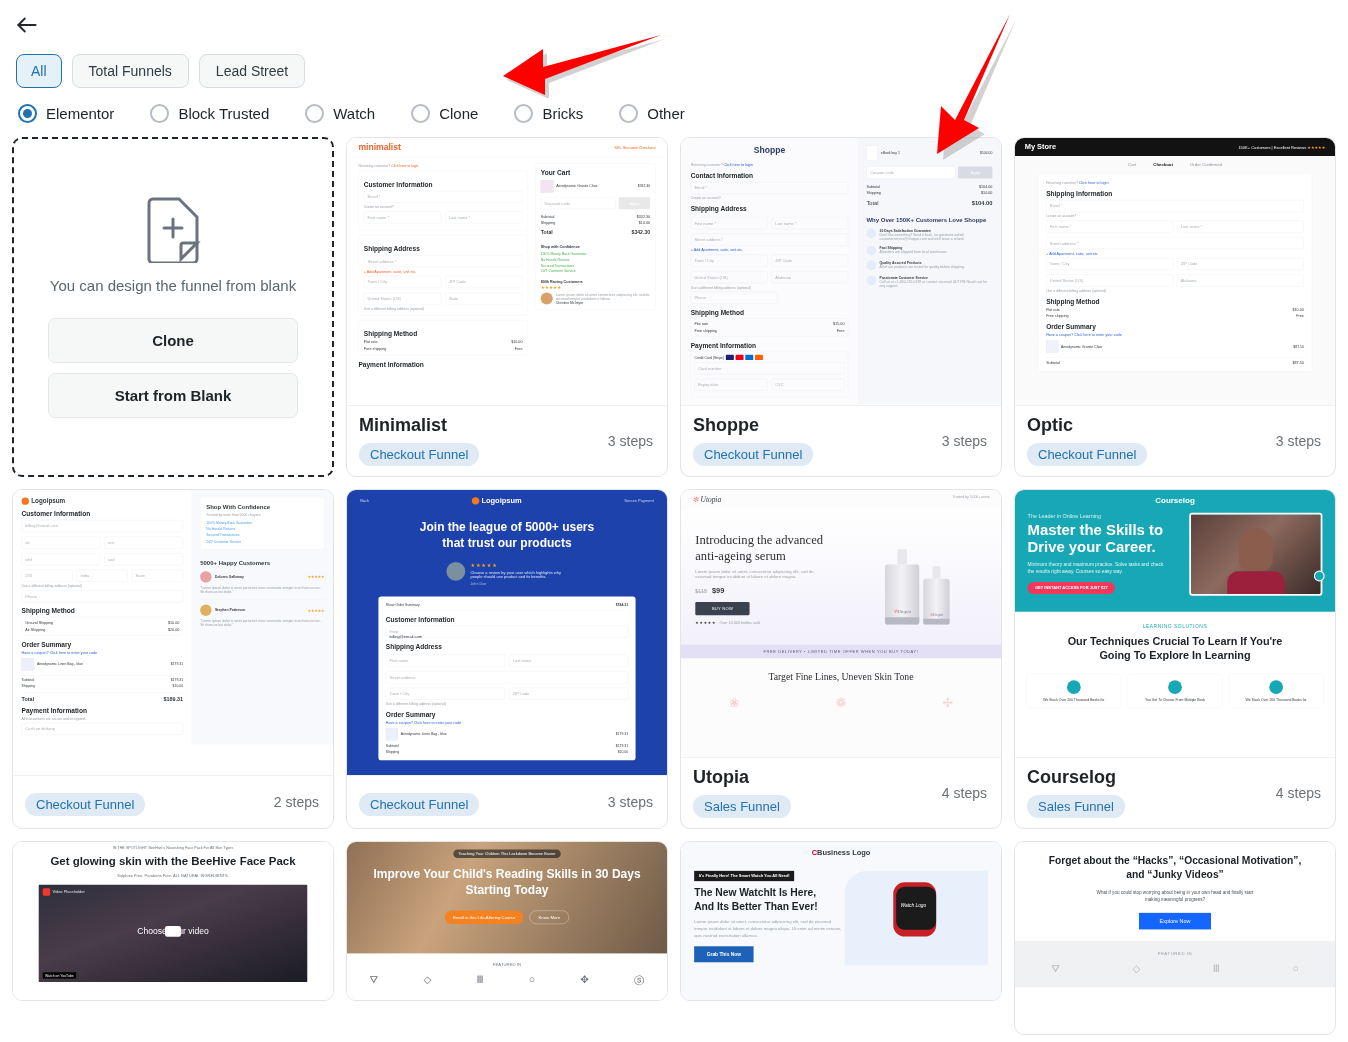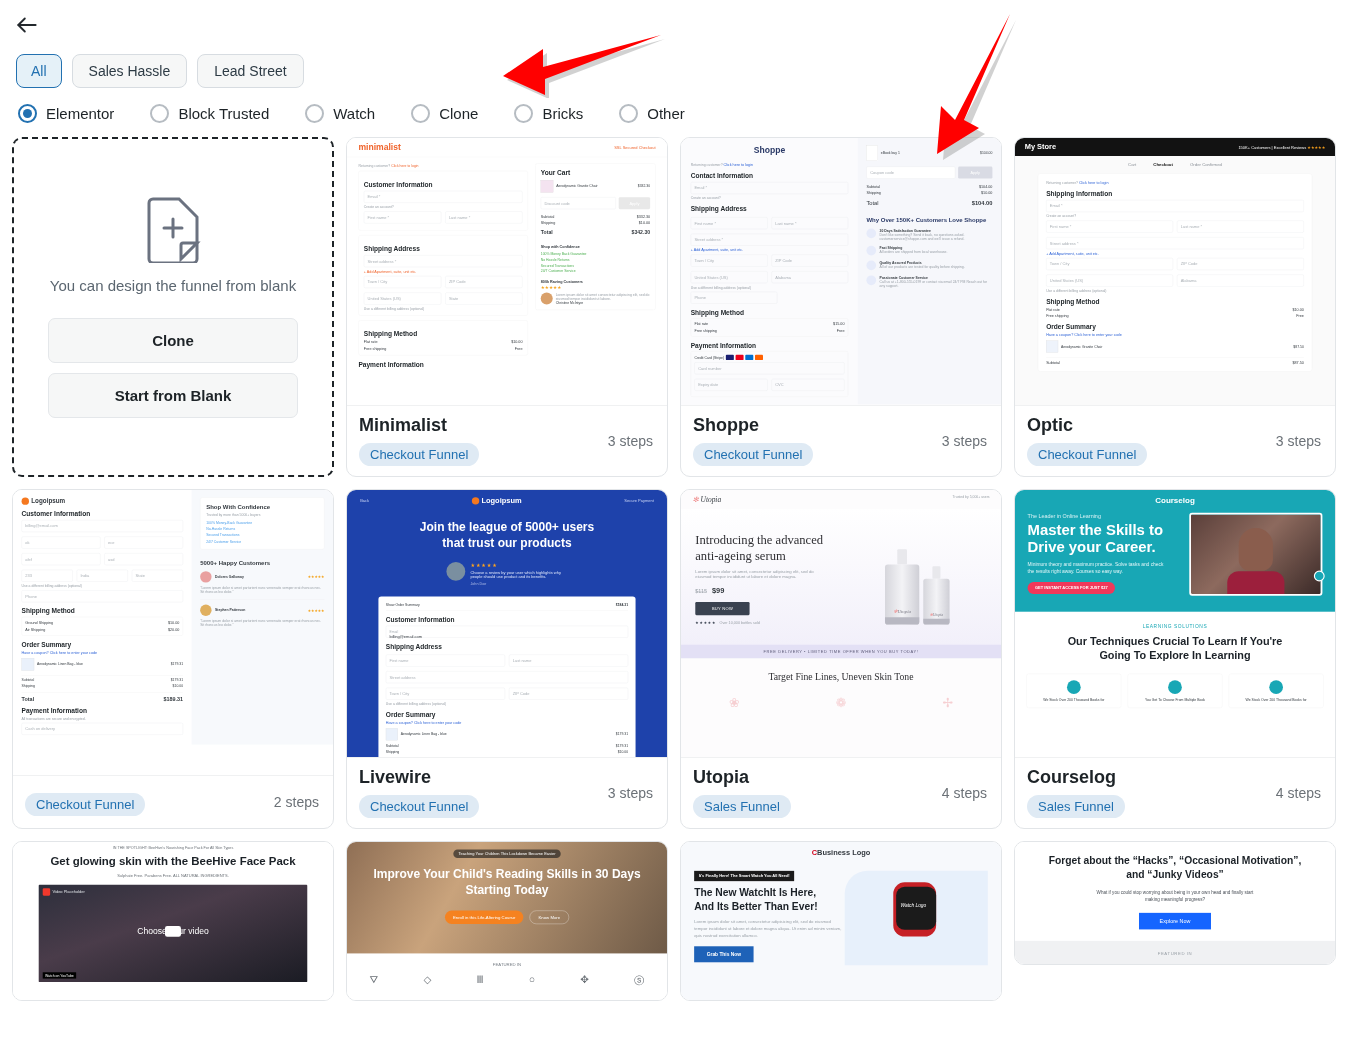--- a/index.html
+++ b/index.html
@@ -124,21 +124,21 @@
     <div class="back-arrow">
       <svg width="26" height="26" viewBox="0 0 24 24" fill="none" stroke="#23282d" stroke-width="1.7" stroke-linecap="round" stroke-linejoin="round">
           <line x1="20" y1="12" x2="4" y2="12"></line>
           <polyline points="10,6 4,12 10,18"></polyline>
         </svg>
     </div>
   </div>
 
   <div class="pill-row">
     <div class="pill active">All</div>
-    <div class="pill">Sales Hassle</div>
+    <div class="pill">Total Funnels</div>
     <div class="pill">Lead Street</div>
   </div>
 
   <div class="radio-row">
     <label class="radio-item">
       <span class="radio on"></span>
       <span class="radio-label">Elementor</span>
     </label>
     <label class="radio-item">
       <span class="radio"></span>
@@ -610,21 +610,20 @@
                 </div>
           <div style="display:flex;justify-content:space-between;margin-top:6px;" class="tiny">
                   <span>Shipping</span>
                   <span>$10.00</span>
                 </div>
         </div>
       </div>
           </div>
         </div>
       <div class="meta">
-        <div class="tname">Livewire</div>
         <div class="badge">Checkout Funnel</div>
         <div class="steps">3 steps</div>
       </div>
     </div>
 
     <div class="tcard">
       <div class="thumb">
           <div class="inner">
             <div class="mp" style="background:#fdfcfd;">
         <div style="display:flex;justify-content:space-between;padding:18px 40px;">
@@ -806,21 +805,21 @@
             <div style="position:absolute;left:34%;top:40px;width:150px;height:190px;background:#c62026;border-radius:40px;"></div>
             <div style="position:absolute;left:36%;top:56px;width:140px;height:150px;background:#1b1b1b;border-radius:30px;"></div>
             <div style="position:absolute;left:39%;top:110px;color:#fff;font-style:italic;font-size:17px;">Watch Logo</div>
           </div>
         </div>
       </div>
           </div>
         </div>
     </div>
 
-    <div class="tcard" style="height:124px;">
+    <div class="tcard" style="height:194px;">
       <div class="thumb" style="height:160px;">
           <div class="inner">
             <div class="mp">
         <div style="text-align:center;padding:40px 70px 0;font-weight:700;font-size:36px;line-height:1.35;color:#1b2127;">
           <div>Forget about the “Hacks”, “Occasional Motivation”,</div>
           <div>and “Junky Videos”</div>
         </div>
         <div style="text-align:center;color:#4a5058;font-size:16px;margin-top:26px;line-height:1.6;">
           <div>What if you could stop worrying about being in your own head and finally start</div>
           <div>making meaningful progress?</div>

